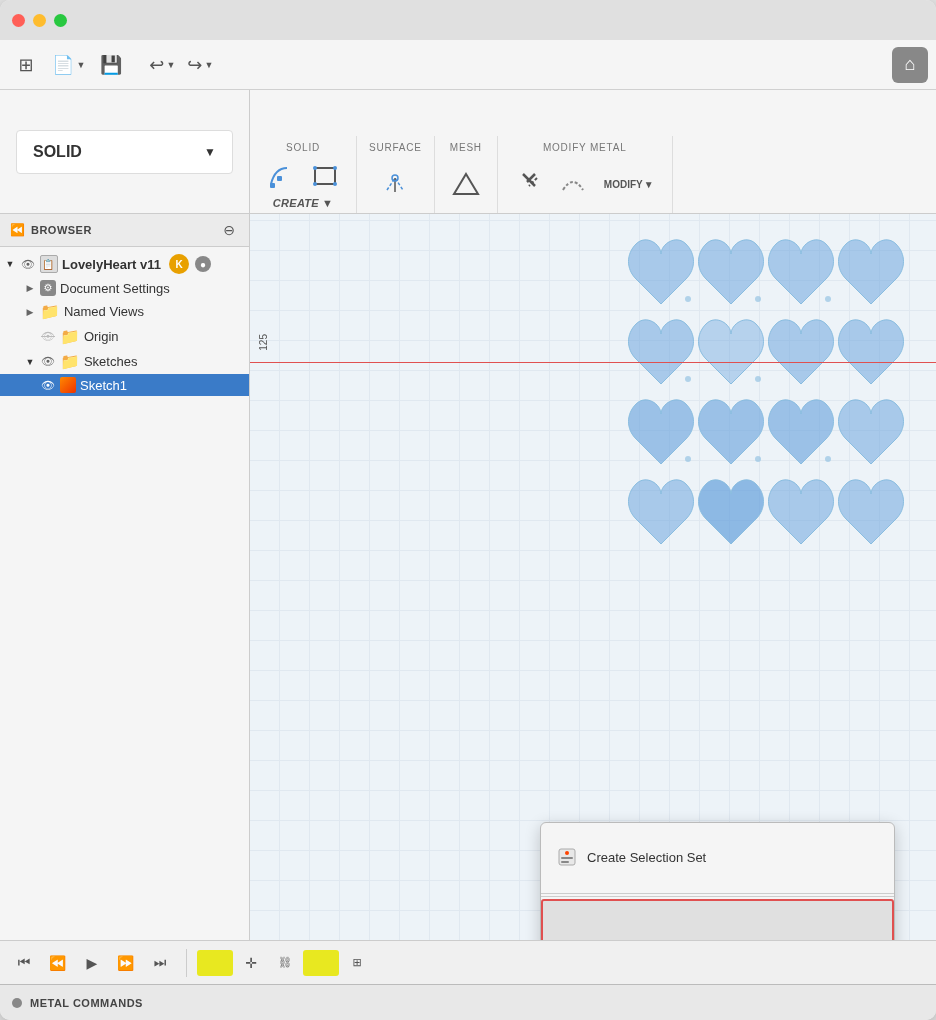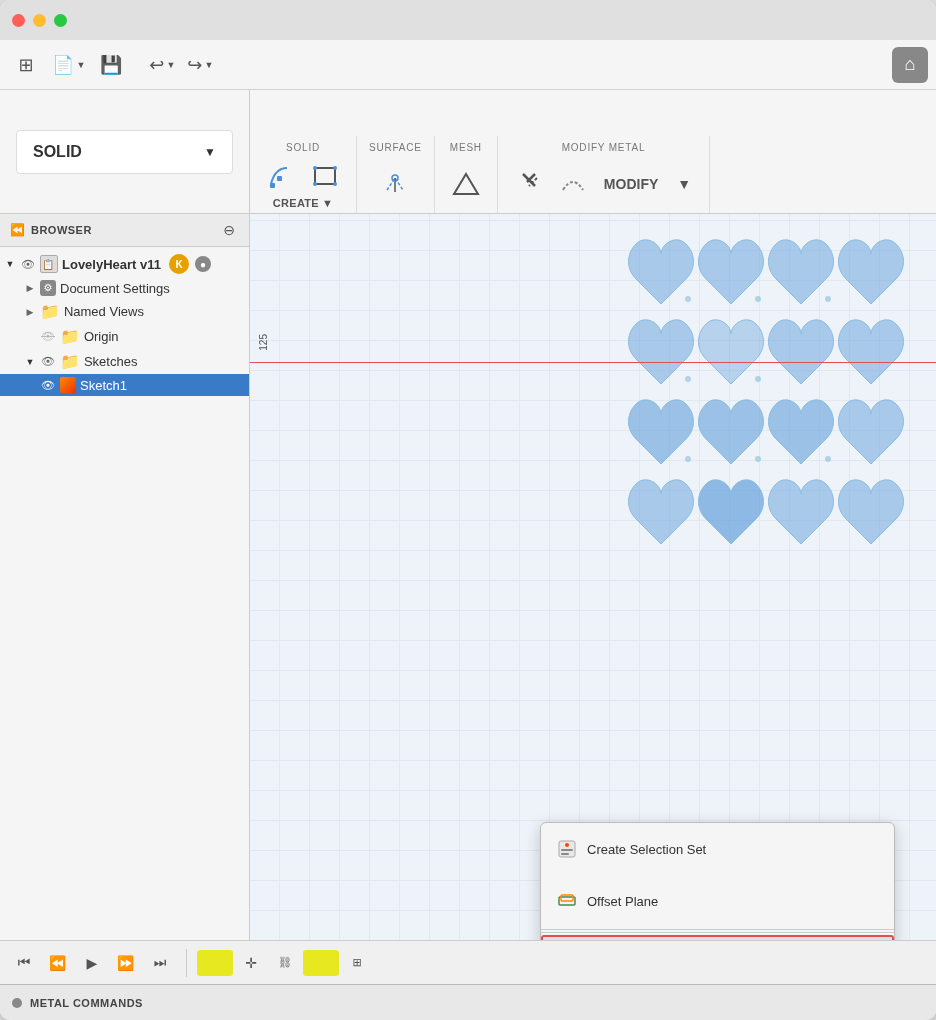--- a/index.html
+++ b/index.html
@@ -266,21 +266,21 @@
       border: 1px solid #bbb;
       border-radius: 6px;
       box-shadow: 0 4px 16px rgba(0,0,0,0.2);
       z-index: 100;
       overflow: hidden;
     }
 
     .menu-item {
       display: flex;
       align-items: center;
-      padding: 16px 16px;
+      padding: 24px 16px;
       gap: 10px;
       cursor: pointer;
       font-size: 13px;
       color: #333;
     }
 
     .menu-item.highlighted {
       background: #e0e0e0;
       border: 2px solid #e05050;
       border-radius: 3px;
@@ -461,30 +461,31 @@
       display: flex;
       align-items: center;
       gap: 3px;
       cursor: pointer;
       padding: 2px 6px;
       border-radius: 3px;
       font-size: 11px;
       font-weight: 600;
       color: #555;
       letter-spacing: 0.3px;
+      font-style: italic;
     }
 
     .modify-dropdown {
       display: flex;
       align-items: center;
-      gap: 19px;
+      gap: 1px;
       cursor: pointer;
       padding: 2px 6px;
       border-radius: 3px;
-      font-size: 14px;
+      font-size: 10px;
       font-weight: 600;
       color: #555;
     }
   </style>
 </head>
 <body>
 
 <div class="window">
 
   <div class="title-bar">
@@ -753,29 +754,20 @@
             <svg width="18" height="18" viewBox="0 0 18 18">
               <rect x="1" y="1" width="16" height="16" rx="2" fill="#e8e8e8" stroke="#aaa" stroke-width="1"></rect>
               <circle cx="9" cy="5" r="2" fill="#ff4400"></circle>
               <rect x="3" y="9" width="12" height="2" fill="#888" rx="1"></rect>
               <rect x="3" y="13" width="8" height="2" fill="#888" rx="1"></rect>
             </svg>
           </div>
           <span>Create Selection Set</span>
         </div>
 
-        <div class="menu-item">
-          <div class="menu-icon">
-            <svg width="18" height="18" viewBox="0 0 18 18">
-              <rect x="1" y="5" width="16" height="8" rx="1" fill="none" stroke="#4a8a50" stroke-width="1.5"></rect>
-              <rect x="3" y="3" width="12" height="6" rx="1" fill="none" stroke="#ff8800" stroke-width="1.5"></rect>
-            </svg>
-          </div>
-          <span>Offset Plane</span>
-        </div>
 
         <div class="menu-separator"></div>
 
 
 
         <div class="menu-separator"></div>
 
         <div class="menu-item highlighted">
           
           

